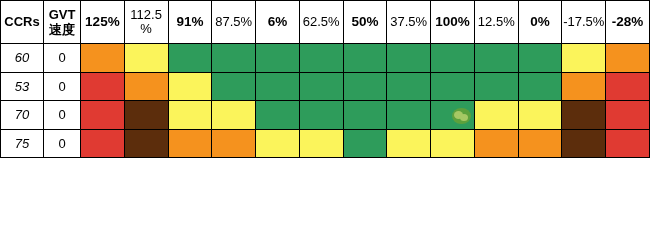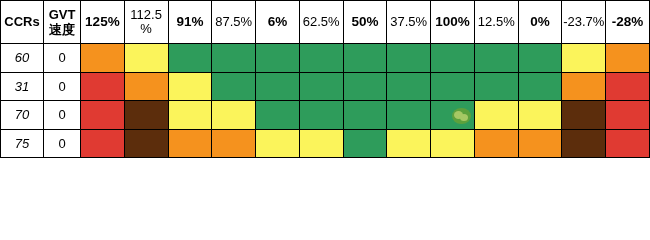--- a/index.html
+++ b/index.html
@@ -93,21 +93,21 @@
           <th class="colhead">112.5%</th>
           <th class="colhead bold">91%</th>
           <th class="colhead">87.5%</th>
           <th class="colhead bold">6%</th>
           <th class="colhead">62.5%</th>
           <th class="colhead bold">50%</th>
           <th class="colhead">37.5%</th>
           <th class="colhead bold">100%</th>
           <th class="colhead">12.5%</th>
           <th class="colhead bold">0%</th>
-          <th class="colhead">-23.7%</th>
+          <th class="colhead">-17.5%</th>
           <th class="colhead bold">-28%</th>
         </tr>
     </thead>
     <tbody>
 
     <tr>
           <th class="rowhead">60</th>
           <td class="gvt">0</td>
           <td class="cell c-orange" style="background: rgb(245, 146, 30);"></td>
           <td class="cell c-yellow" style="background: rgb(251, 244, 91);"></td>
@@ -117,21 +117,21 @@
           <td class="cell c-green" style="background: rgb(46, 156, 91);"></td>
           <td class="cell c-green" style="background: rgb(46, 156, 91);"></td>
           <td class="cell c-green" style="background: rgb(46, 156, 91);"></td>
           <td class="cell c-green" style="background: rgb(46, 156, 91);"></td>
           <td class="cell c-green" style="background: rgb(46, 156, 91);"></td>
           <td class="cell c-green" style="background: rgb(46, 156, 91);"></td>
           <td class="cell c-yellow" style="background: rgb(251, 244, 91);"></td>
           <td class="cell c-orange" style="background: rgb(245, 146, 30);"></td>
         </tr>
         <tr>
-          <th class="rowhead">31</th>
+          <th class="rowhead">53</th>
           <td class="gvt">0</td>
           <td class="cell c-red" style="background: rgb(224, 58, 50);"></td>
           <td class="cell c-orange" style="background: rgb(245, 146, 30);"></td>
           <td class="cell c-yellow" style="background: rgb(251, 244, 91);"></td>
           <td class="cell c-green" style="background: rgb(46, 156, 91);"></td>
           <td class="cell c-green" style="background: rgb(46, 156, 91);"></td>
           <td class="cell c-green" style="background: rgb(46, 156, 91);"></td>
           <td class="cell c-green" style="background: rgb(46, 156, 91);"></td>
           <td class="cell c-green" style="background: rgb(46, 156, 91);"></td>
           <td class="cell c-green" style="background: rgb(46, 156, 91);"></td>

